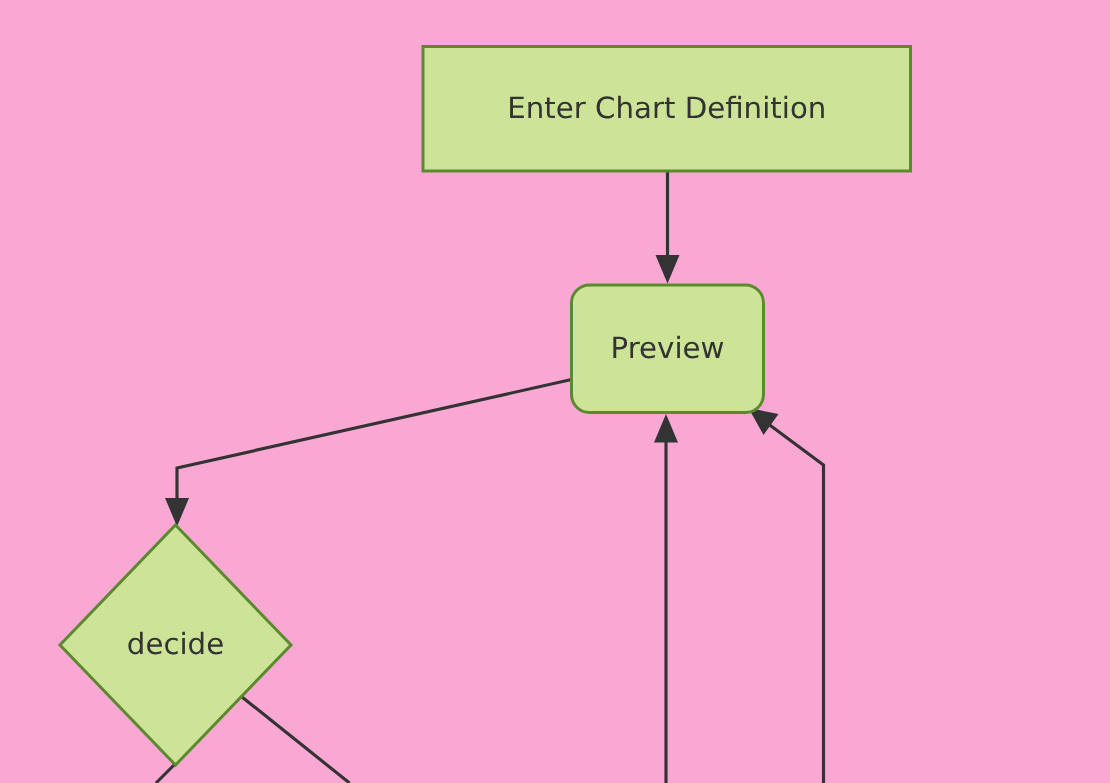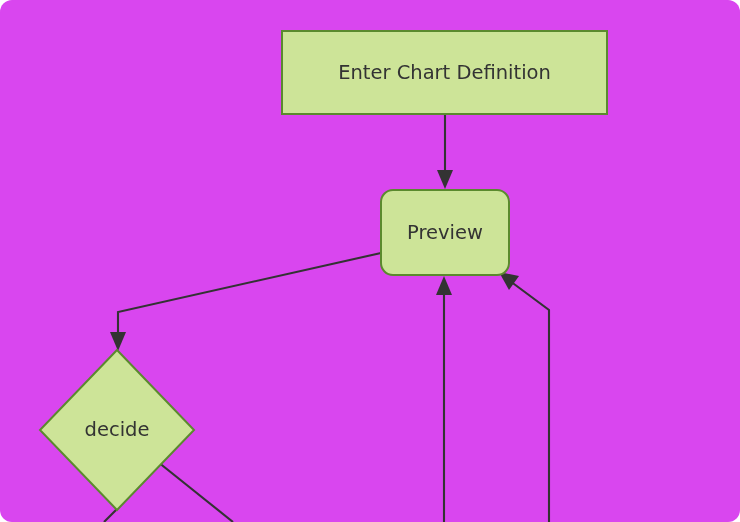--- a/index.html
+++ b/index.html
@@ -11,22 +11,21 @@
   body {
     width: 740px;
     height: 522px;
     overflow: hidden;
     font-family: "DejaVu Sans", "Liberation Sans", sans-serif;
   }
   #diagram-root {
     position: relative;
     width: 740px;
     height: 522px;
-    background: #d946ef;
-    border-radius: 12px;
+    background: #f9a8d4;
   }
   svg.flow-canvas {
     position: absolute;
     top: 0;
     left: 0;
     width: 740px;
     height: 522px;
     display: block;
   }
   .node-shape {

